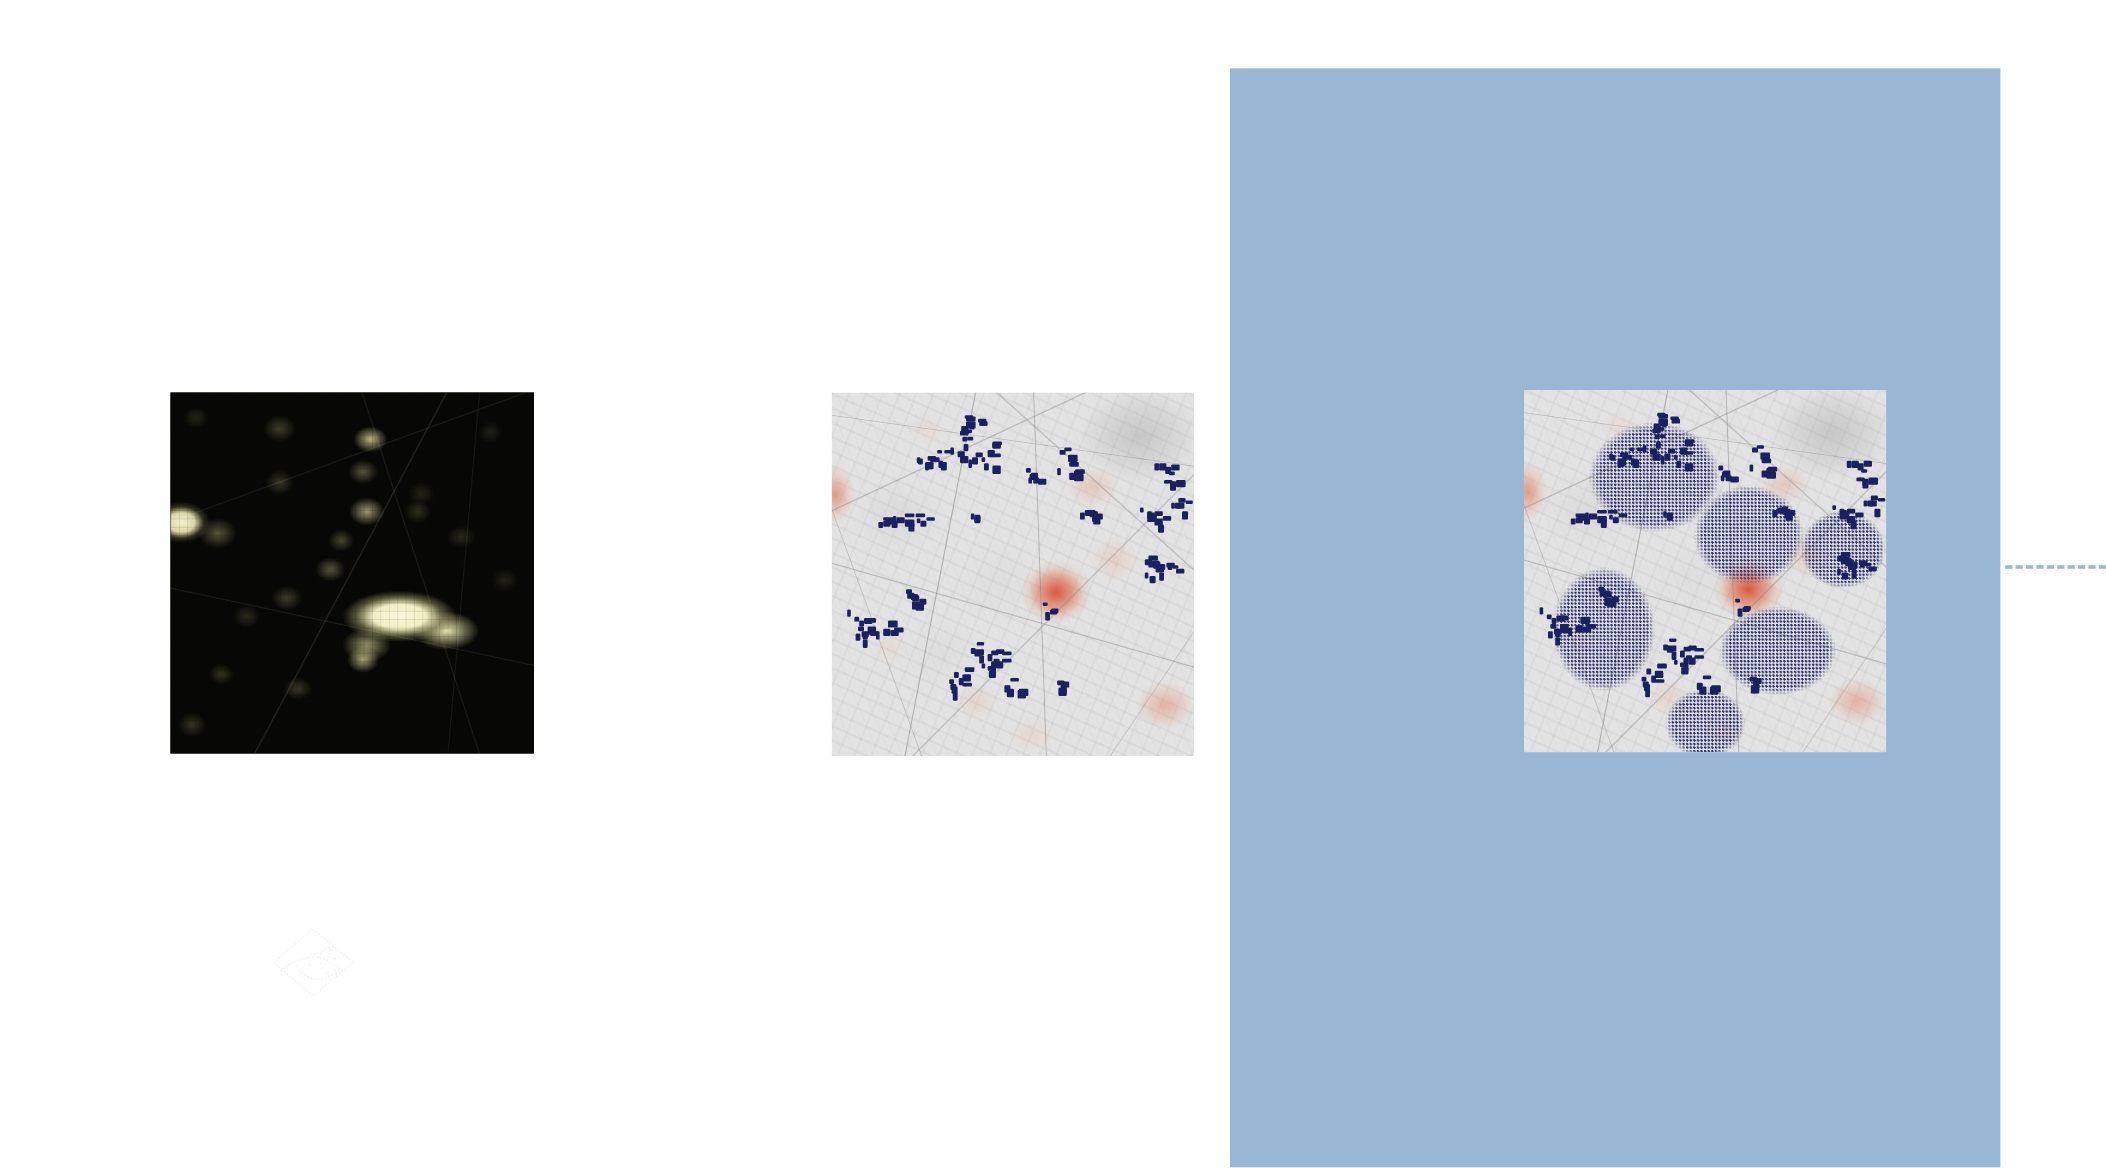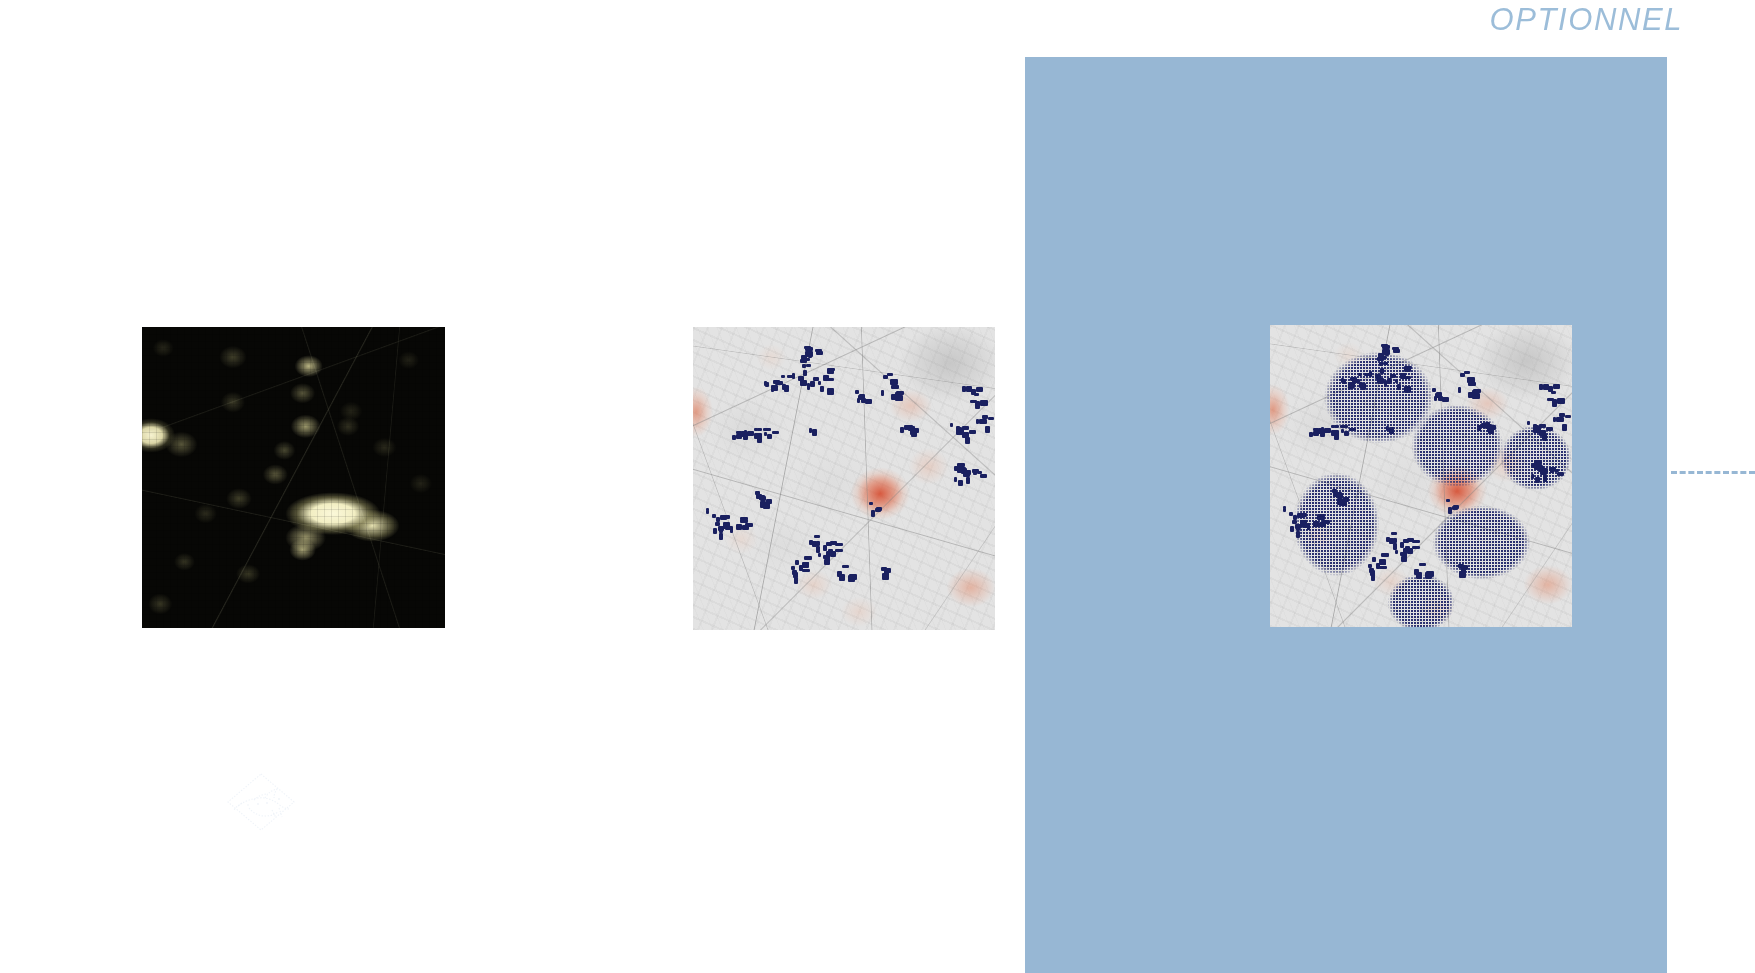--- a/index.html
+++ b/index.html
@@ -219,21 +219,20 @@
 </style>
 </head>
 <body>
 
 <div id="stage">
 
   <div class="blue-panel"></div>
 
   <div class="dashed-connector"></div>
 
-  <div class="optionnel">OPTIONNEL</div>
 
   <div class="figure fig-nightlights">
     <div class="nl-base"></div>
     <div class="nl-glow"></div>
     <div class="nl-pixelate"></div>
   </div>
 
   <div class="figure fig-choropleth">
     <div class="map-base"></div>
     <div class="map-borders"></div>

